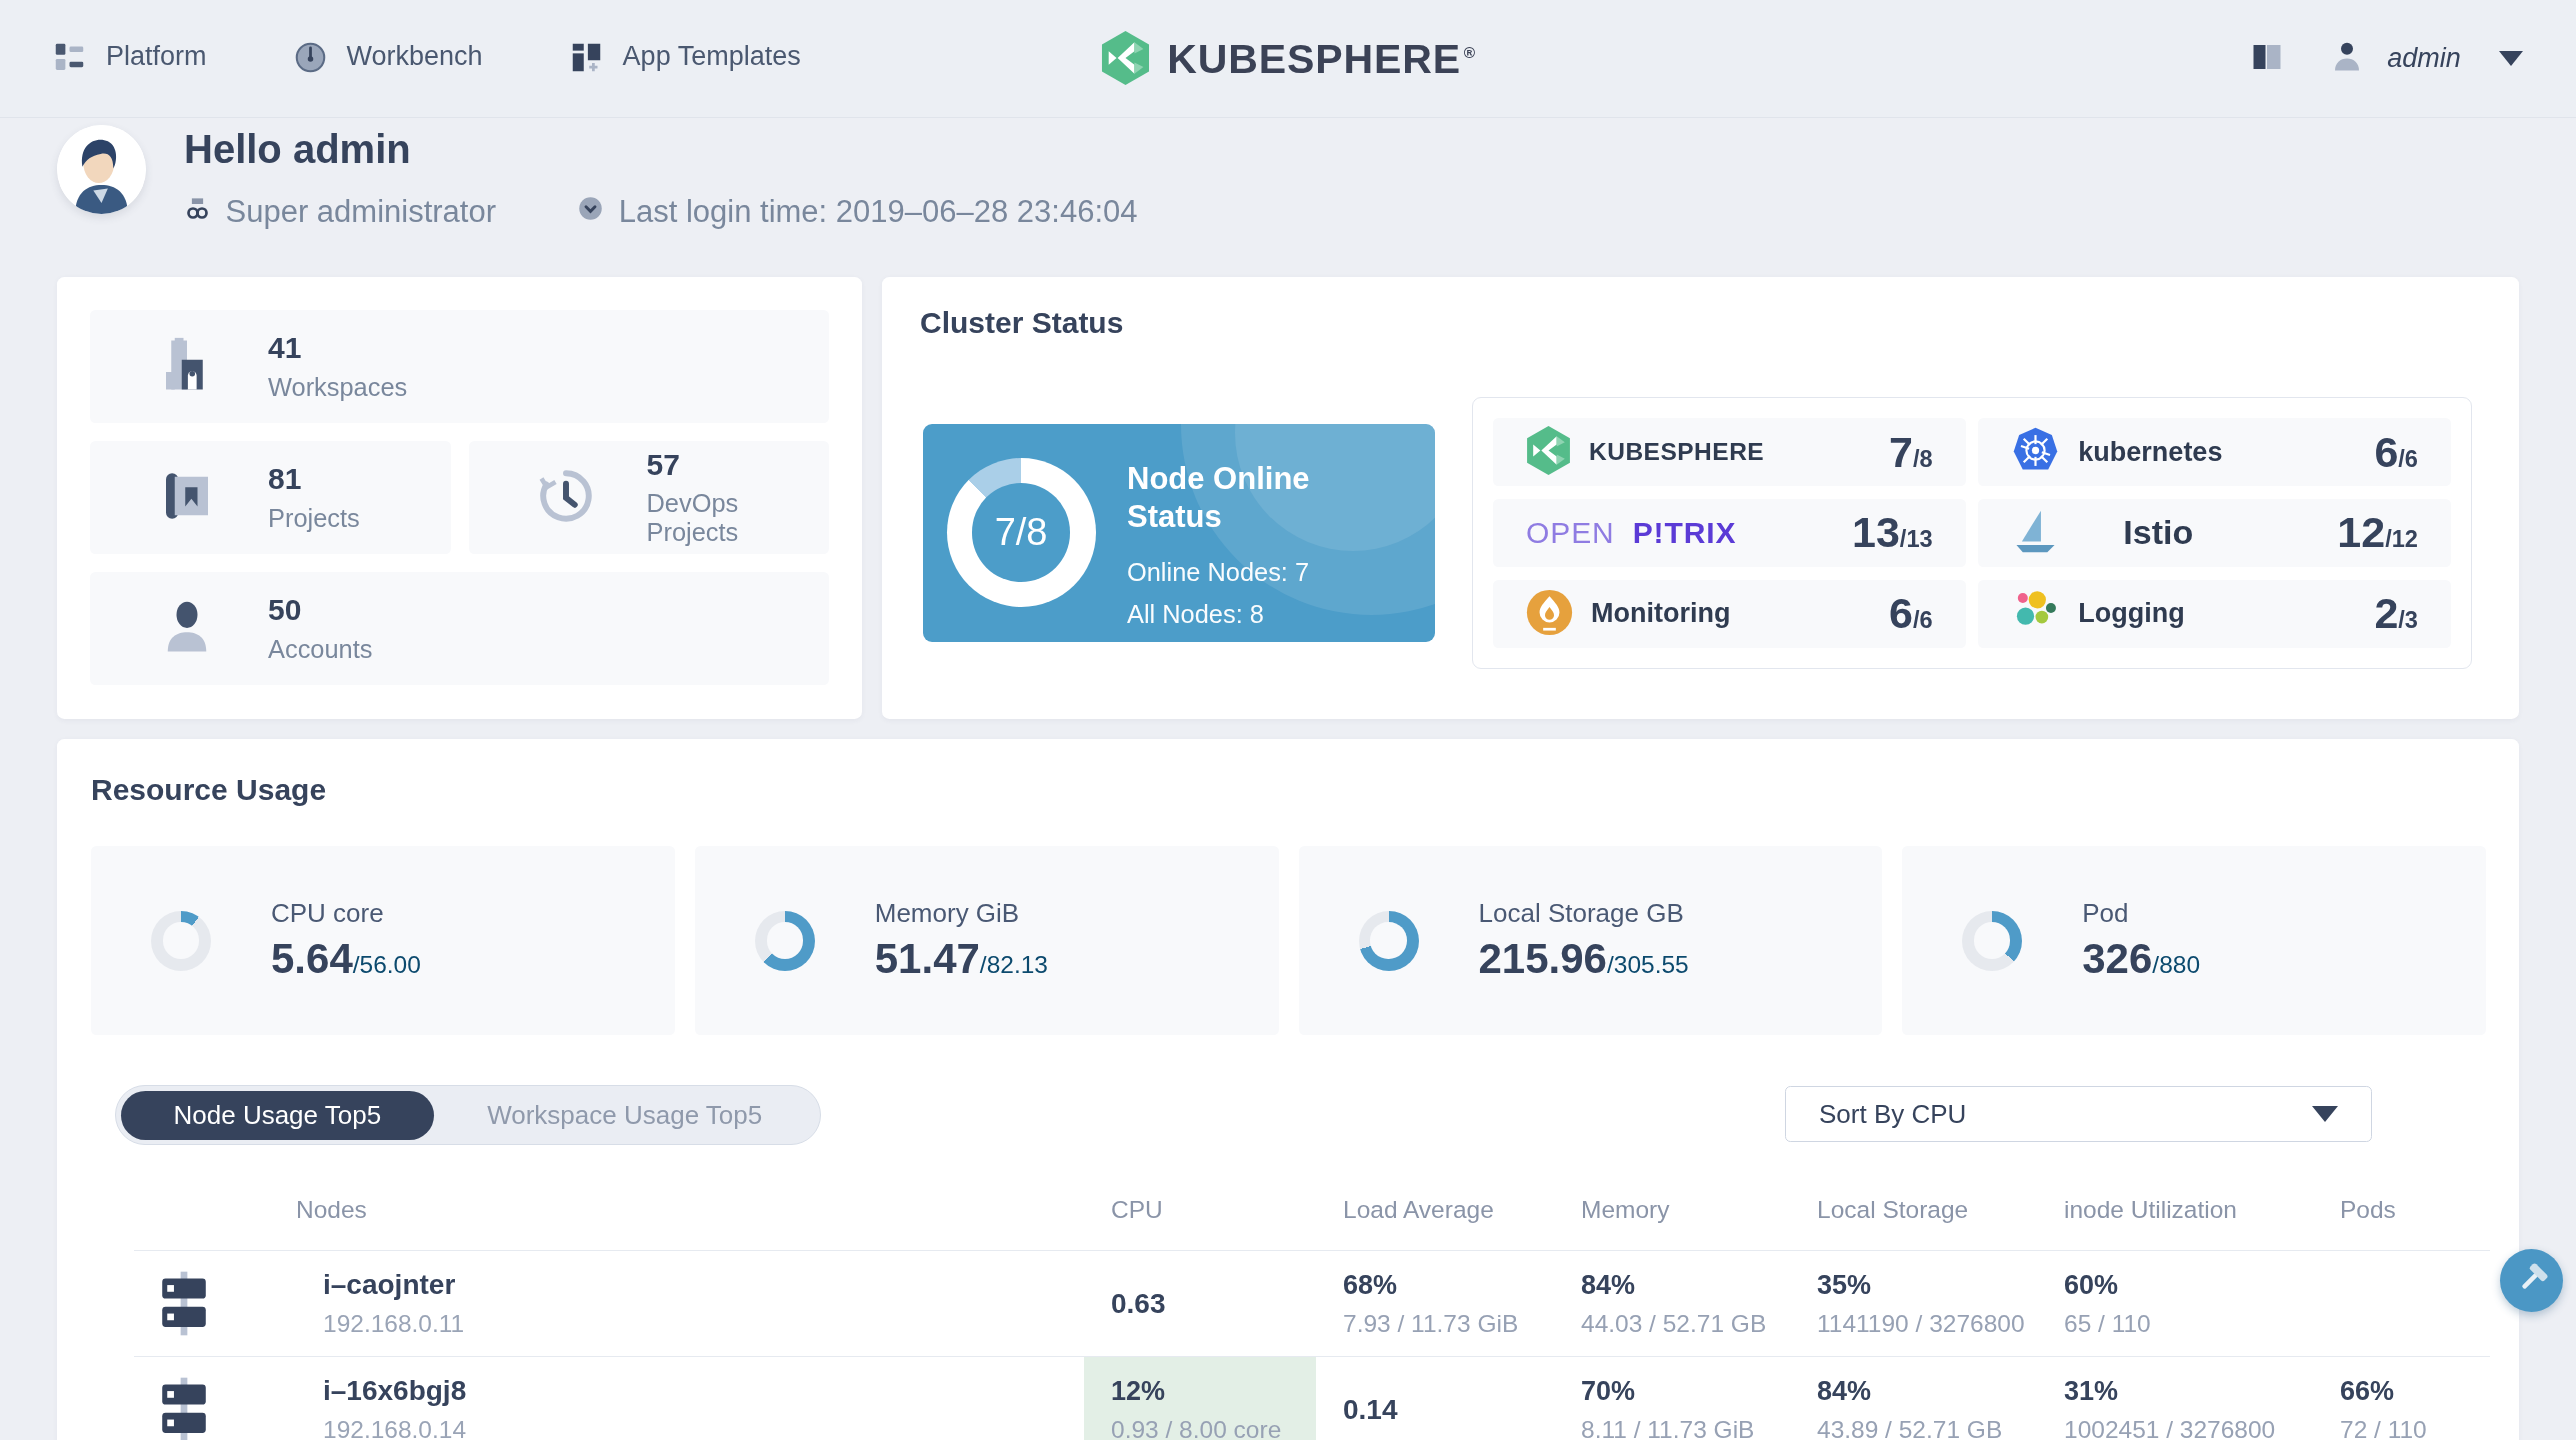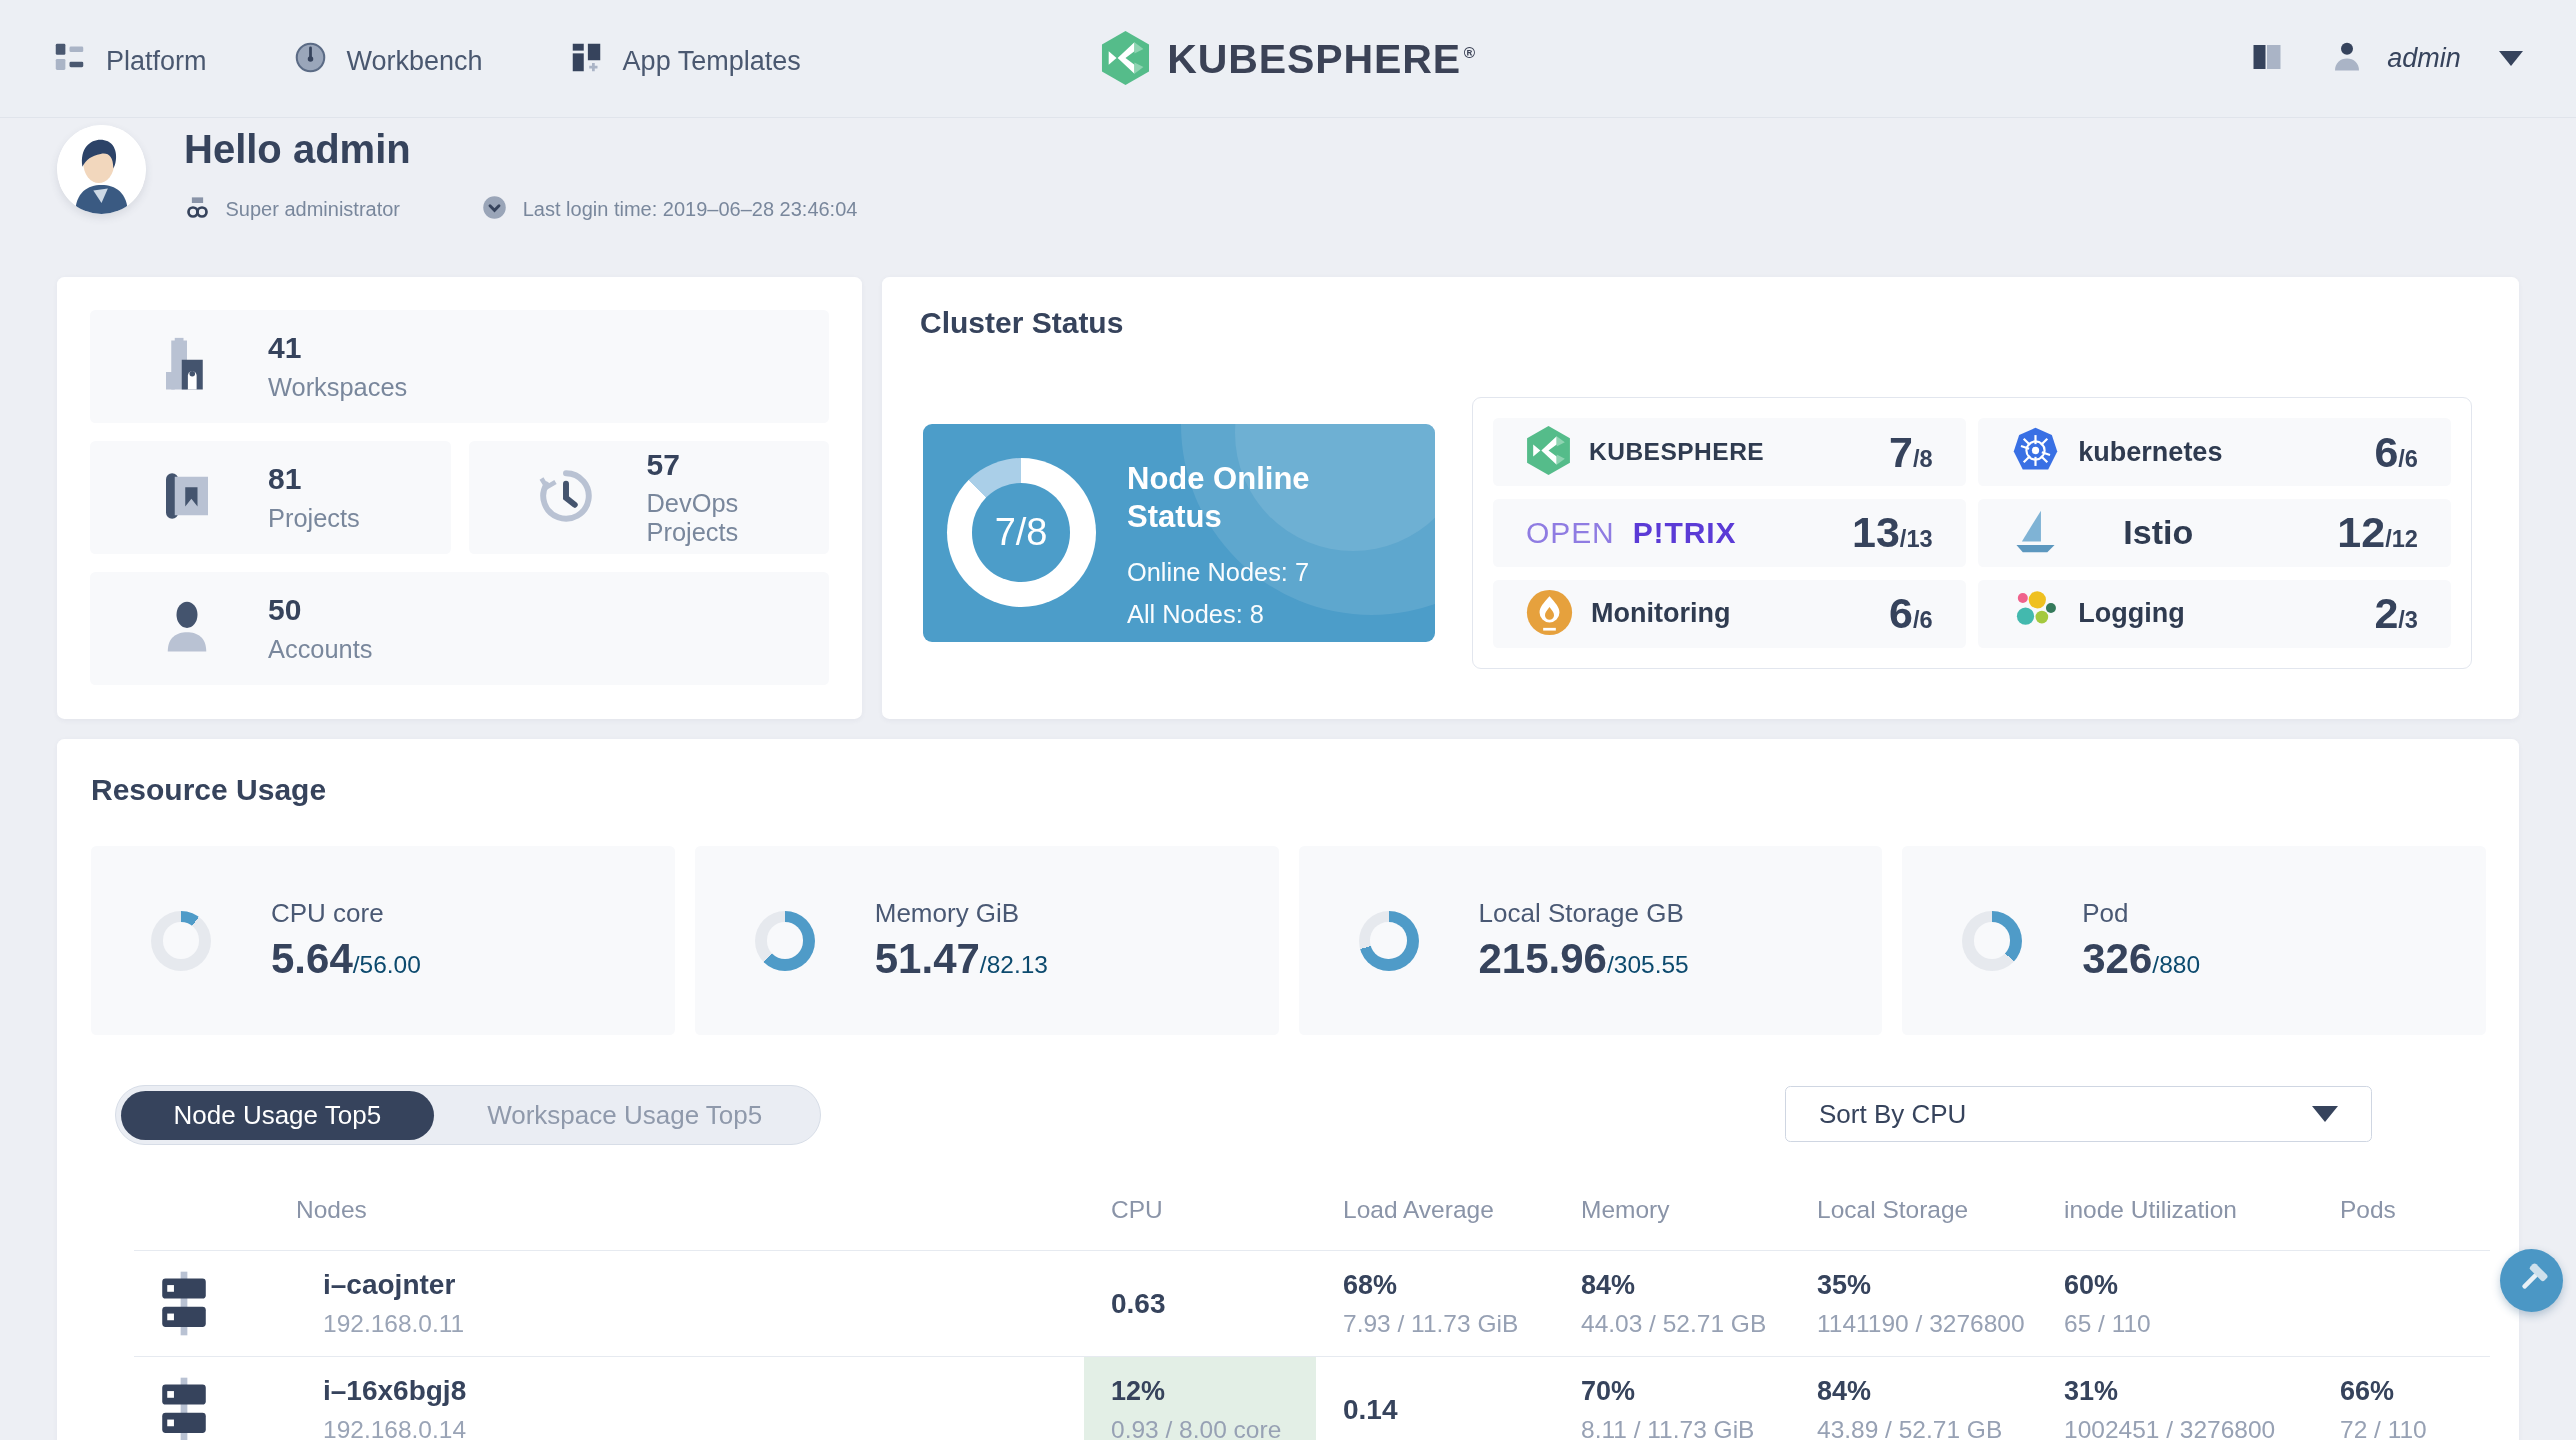--- a/index.html
+++ b/index.html
@@ -6,38 +6,38 @@
   html,body { width:2576px; height:1440px; overflow:hidden; }
   body {
     font-family:"Liberation Sans","DejaVu Sans",sans-serif;
     background:#edeff4; color:#36435c; position:relative;
   }
   
   .topbar { position:absolute; left:0; top:0; width:2576px; height:118px;
     display:flex; align-items:center; padding:0 53px;
     background:#ecEFF4; border-bottom:0.9px solid #e0e4eb; }
   .nav { display:flex; align-items:center; gap:87px; }
-  .nav-item { display:flex; align-items:flex-end; gap:20px; cursor:pointer; }
+  .nav-item { display:flex; align-items:flex-start; gap:20px; cursor:pointer; }
   .nav-item span.lbl { font-size:27px; color:#4a5870; }
   .brand { position:absolute; left:50%; top:0; height:118px; transform:translateX(-50%);
     display:flex; align-items:center; gap:16.3px; }
   .brand-word { font-size:41px; font-weight:700; letter-spacing:0.9px; color:#3b4256; }
   .brand-reg { font-size:15.4px; color:#3b4256; vertical-align:super; margin-left:2.7px; }
   .topbar-right { margin-left:auto; display:flex; align-items:center; gap:44px;font-style:italic; }
   .user-chip { display:flex; align-items:center; gap:22px; cursor:pointer; }
   .user-name { font-size:27px; color:#36435c; }
   .caret { width:0; height:0; border-left:12.7px solid transparent; border-right:12.7px solid transparent;
     border-top:15.4px solid #36435c; margin-left:16.3px; }
   
   .hero { position:absolute; left:57px; top:125px; display:flex; gap:38px; }
   .avatar { width:89px; height:89px; border-radius:50%; background:#fff;
     box-shadow:0 3.6px 9px rgba(54,67,92,.12); overflow:hidden; flex:0 0 auto; }
   .hero-title { font-size:40px; font-weight:700; color:#36435c; margin-top:1.8px; }
   .hero-meta { display:flex; align-items:center; gap:23.6px; margin-top:22px; }
-  .hero-meta .m { display:flex; align-items:center; gap:14.5px; font-size:20px; color:#79879c; }
+  .hero-meta .m { display:flex; align-items:flex-end; gap:14.5px; font-size:31px; color:#79879c; }
   .hero-meta .sep { width:34px; }
   
   .card { position:absolute; background:#fff; border-radius:7.3px; box-shadow:0 1.8px 5.4px rgba(54,67,92,.05); }
   .tile { background:#f8f9fb; border-radius:5.4px; }
   .section-title { font-size:30px; font-weight:700; color:#36435c; }
   
   .stats-card { left:57px; top:277px; width:805px; height:442px; padding:33px;
     display:grid; grid-template-columns:1fr 1fr; grid-template-rows:113px 113px 113px; gap:18px; }
   .stat-tile { display:flex; align-items:center; padding-left:69px; gap:53px; cursor:pointer; }
   .stat-tile.w2 { grid-column:span 2; }

